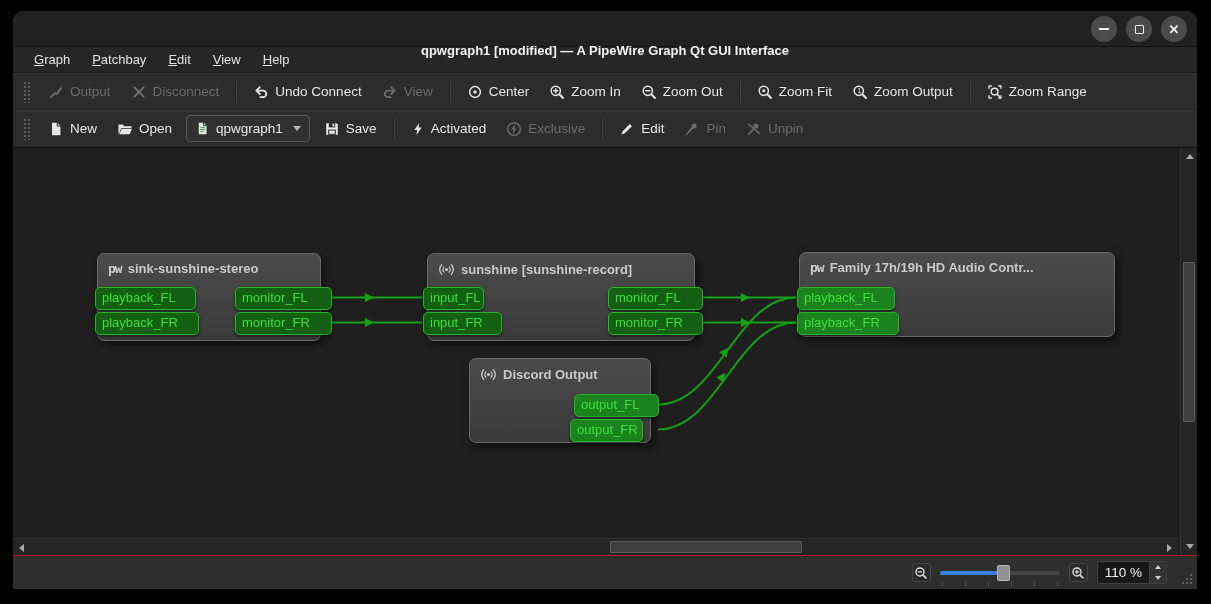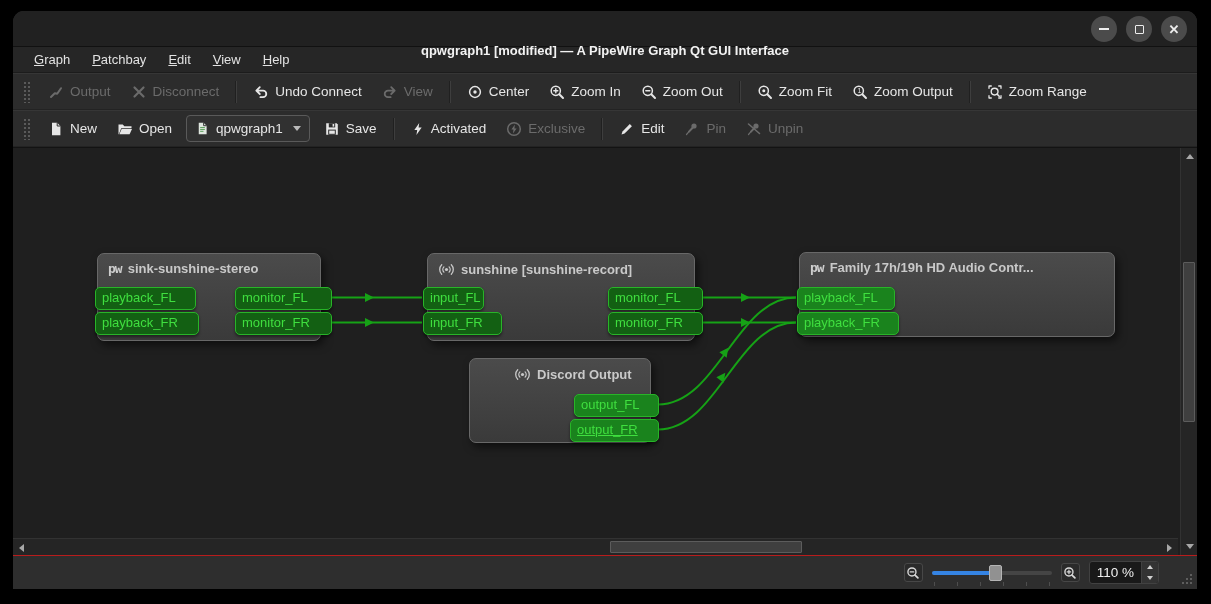--- a/index.html
+++ b/index.html
@@ -72,21 +72,21 @@
   .sb-handle { position:absolute; background:#3f3f3f; border:1px solid #5c5c5c;
     border-radius:1px; }
   .tri { width:0; height:0; }
   .tri.up    { border-left:4px solid transparent; border-right:4px solid transparent; border-bottom:5px solid #a8a8a8; }
   .tri.down  { border-left:4px solid transparent; border-right:4px solid transparent; border-top:5px solid #a8a8a8; }
   .tri.left  { border-top:4px solid transparent; border-bottom:4px solid transparent; border-right:5px solid #a8a8a8; }
   .tri.right { border-top:4px solid transparent; border-bottom:4px solid transparent; border-left:5px solid #a8a8a8; }
 
   
   .statusbar { height:33px; background:#2e2e2e; display:flex; align-items:center;
-    justify-content:flex-end; gap:9px; padding-right:38px; position:relative; }
+    justify-content:flex-end; gap:9px; padding-right:30px; position:relative; }
   .zbtn { width:19px; height:19px; background:#2a2a2a; border:1px solid #474747;
     border-radius:3px; display:flex; align-items:center; justify-content:center;
     color:#d8d8d8; }
   .slider { position:relative; width:120px; height:20px; }
   .slider-track { position:absolute; left:0; right:0; top:8px; height:4px;
     background:#454545; border-radius:2px; }
   .slider-fill { height:100%; width:50%; background:#3584e4; border-radius:2px; }
   .slider-handle { position:absolute; left:57px; top:2px; width:13px; height:16px;
     background:#919191; border:1px solid #b5b5b5; border-radius:2px; }
   .slider-ticks { position:absolute; left:2px; right:2px; bottom:-3px; height:4px;
@@ -335,30 +335,30 @@
 
     <div class="node" style="left:786px;top:104px;width:316px;height:85px;">
       <div class="node-header">
         <span class="pw-glyph">pw</span>
         <span>Family 17h/19h HD Audio Contr...</span>
       </div>
       <div class="port bright" style="left:-3px;top:34px;width:98px;">playback_FL</div>
       <div class="port bright" style="left:-3px;top:59px;width:102px;">playback_FR</div>
     </div>
 
-    <div class="node" style="left:456px;top:210px;width:182px;height:85px;padding-left:34px;">
+    <div class="node" style="left:456px;top:210px;width:182px;height:85px;">
       <div class="node-header">
         <svg width="17" height="17" viewBox="0 0 17 17" style="color:#c9c9c9">
               <circle class="f" cx="8.5" cy="8.5" r="1.6"></circle>
               <path class="s" stroke-width="1.3" d="M5.9,5.9 a3.7,3.7 0 0 0 0,5.2 M3.7,3.7 a6.8,6.8 0 0 0 0,9.6 M11.1,5.9 a3.7,3.7 0 0 1 0,5.2 M13.3,3.7 a6.8,6.8 0 0 1 0,9.6"></path>
             </svg>
         <span>Discord Output</span>
       </div>
       <div class="port bright" style="left:104px;top:35px;width:85px;">output_FL</div>
-      <div class="port bright" style="left:100px;top:60px;width:89px;text-decoration:underline;">output_FR</div>
+      <div class="port bright" style="left:100px;top:60px;width:73px;">output_FR</div>
     </div>
 
     <div class="vscroll">
       <div class="sb-btn" style="top:1px;left:1px;">
             <span class="tri up"></span>
           </div>
       <div class="sb-handle" style="left:2px;top:114px;width:12px;height:160px;"></div>
       <div class="sb-btn" style="bottom:1px;left:1px;">
             <span class="tri down"></span>
           </div>

